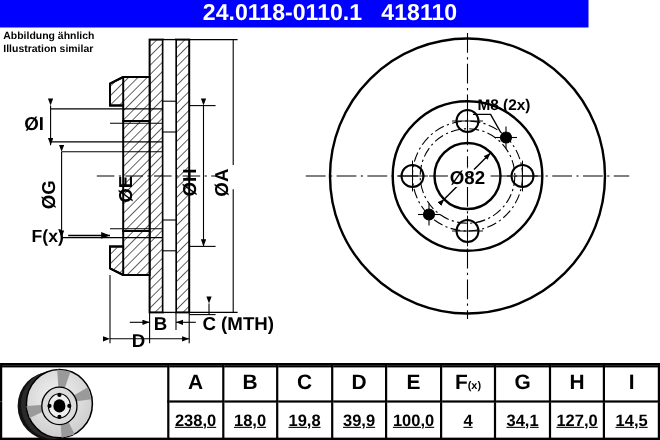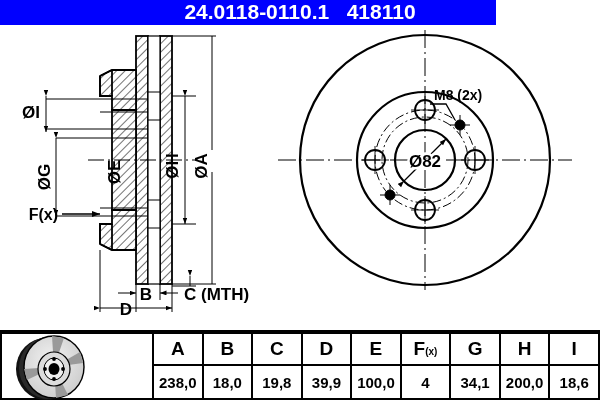--- a/index.html
+++ b/index.html
@@ -6,21 +6,21 @@
   html,body{margin:0;padding:0;background:#ffffff;}
   body{
     width:600px;height:400px;overflow:hidden;position:relative;
     font-family:"Liberation Sans", sans-serif;
     color:#000000;
   }
   #sheet{position:absolute;left:0;top:0;width:600px;height:400px;}
 
   
   .header{
-    position:absolute;left:0;top:0;width:496px;height:25px;
+    position:absolute;left:0;top:0;width:535px;height:25px;
     background:#0000ff;
   }
   .header-title{
     position:absolute;left:0;top:0;width:600px;height:25px;
     line-height:24px;text-align:center;color:#ffffff;
     font-weight:bold;font-size:21px;letter-spacing:0px;
     white-space:pre;
   }
   .header-ghost{
     position:absolute;left:14px;top:6px;width:40px;height:12px;
@@ -50,35 +50,37 @@
     table-layout:fixed;
   }
   table.dims td{
     border:2px solid #000;
     text-align:center;vertical-align:middle;
     font-weight:bold;
     padding:0;
   }
   td.thumb-cell{border-left:2px solid #000;width:150px;position:relative;padding:0;}
   tr.head td{font-size:19px;height:30px;}
-  tr.vals td{font-size:15px;height:32px;}
+  tr.vals td{font-size:15px;height:32px;text-decoration:underline;}
   td.fx{font-size:15px;}
   td.fx .sub{font-size:10px;}
   .thumb-box{position:absolute;left:0;top:0;width:100%;height:100%;}
 </style>
 </head>
 <body>
 
 <div id="sheet">
 
   <div class="header">
     <div class="header-ghost"></div>
     <div class="header-title">24.0118-0110.1   418110</div>
   </div>
 
+  <div class="note">Abbildung ähnlich
+Illustration similar</div>
 
   <div id="drawing">
   <svg width="600" height="400" viewBox="0 0 600 400" xmlns="http://www.w3.org/2000/svg">
     <defs>
       <pattern id="hatchR" width="6" height="6" patternUnits="userSpaceOnUse" patternTransform="rotate(45)">
         <rect width="6" height="6" fill="#fff"></rect>
         <line x1="0" y1="0" x2="0" y2="6" stroke="#000" stroke-width="1.1"></line>
       </pattern>
       <pattern id="hatchL" width="6" height="6" patternUnits="userSpaceOnUse" patternTransform="rotate(-45)">
         <rect width="6" height="6" fill="#fff"></rect>
@@ -303,20 +305,20 @@
         <td>I</td>
       </tr>
       <tr class="vals">
         <td>238,0</td>
         <td>18,0</td>
         <td>19,8</td>
         <td>39,9</td>
         <td>100,0</td>
         <td>4</td>
         <td>34,1</td>
-        <td>200,0</td>
-        <td>18,6</td>
+        <td>127,0</td>
+        <td>14,5</td>
       </tr>
     </tbody>
       </table>
   </div>
 
 </div>
 
 </body></html>

